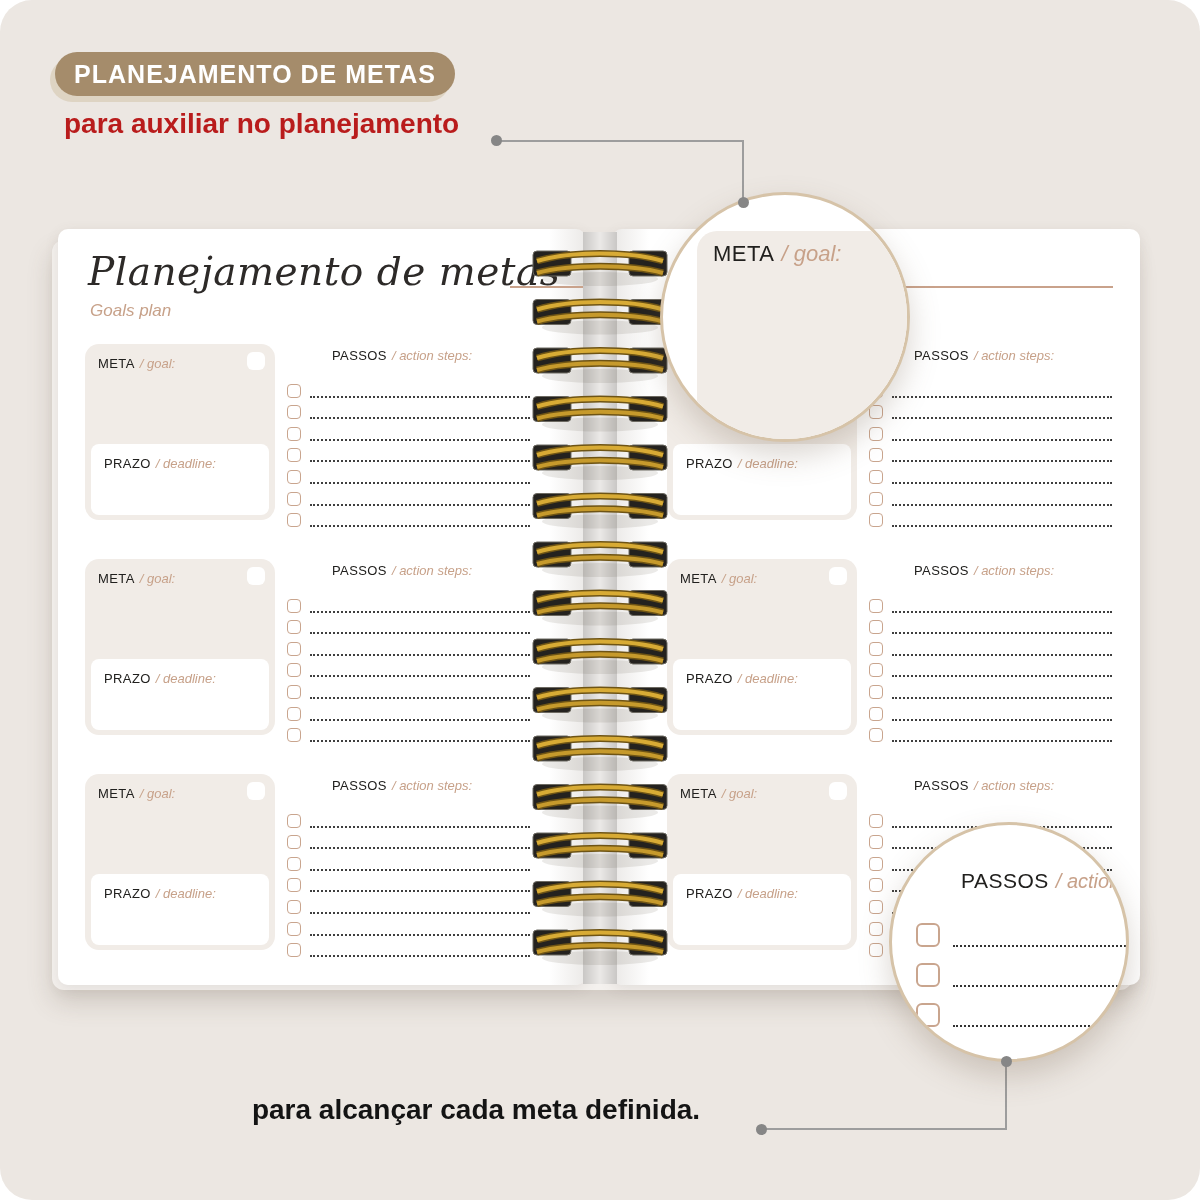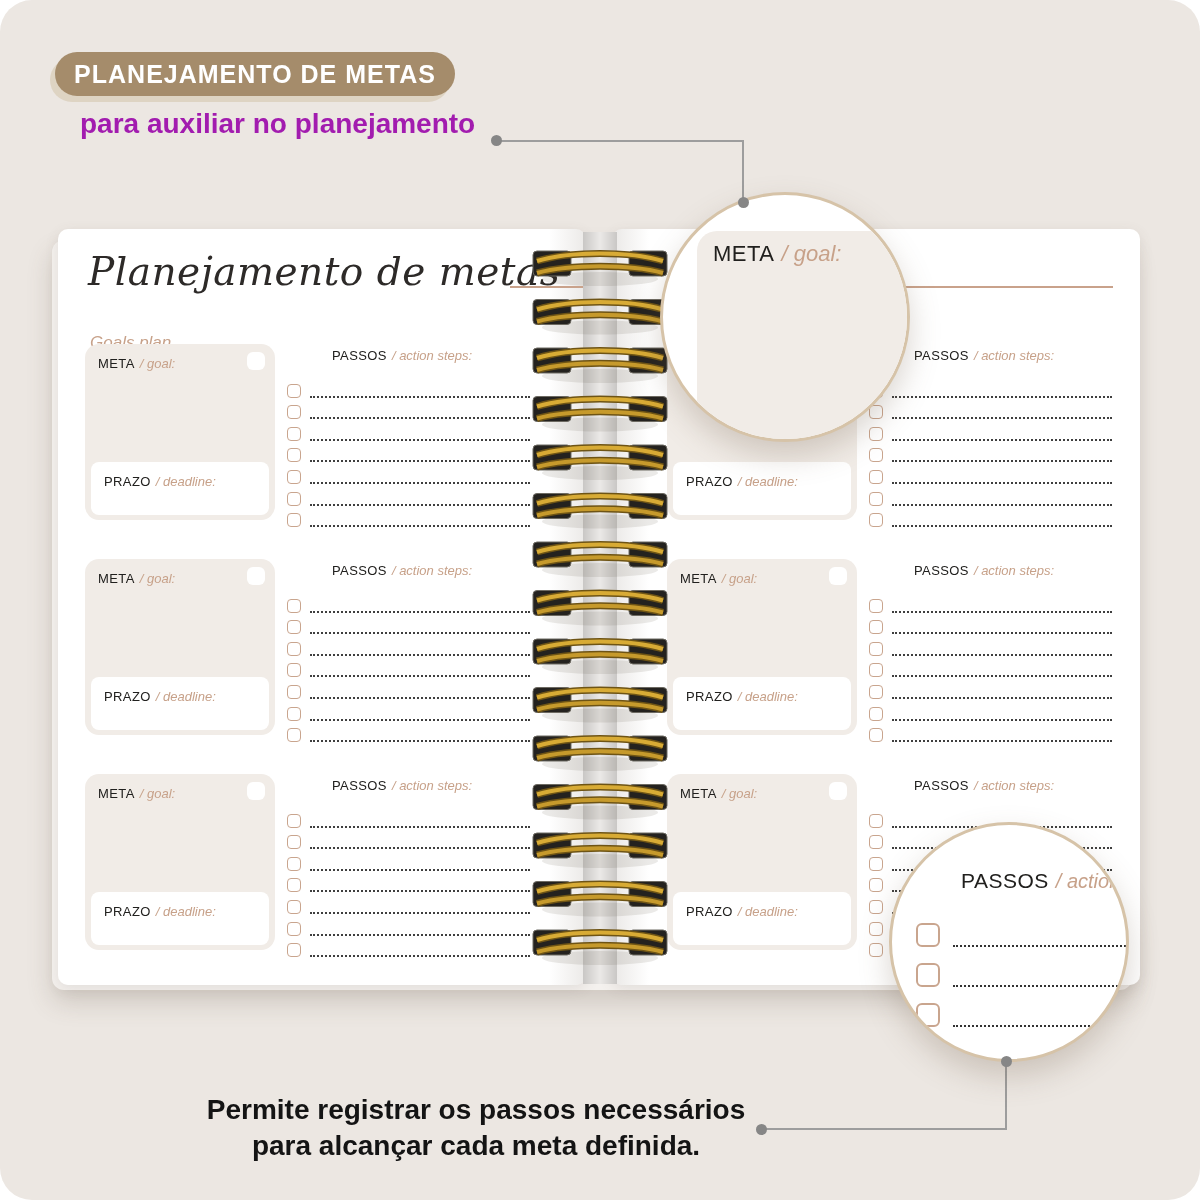--- a/index.html
+++ b/index.html
@@ -4,53 +4,53 @@
 <style>
   html,body{margin:0;padding:0;}
   body{font-family:"Liberation Sans",sans-serif;}
   .canvas{position:relative;width:1200px;height:1200px;background:#ece7e2;overflow:hidden;border-radius:32px;}
 
   
   .badge{position:absolute;left:55px;top:52px;width:400px;height:44px;background:#a58c6b;
     border-radius:24px;display:flex;align-items:center;justify-content:center;
     box-shadow:-5px 6px 0 rgba(215,201,178,0.65);}
   .badge span{color:#fff;font-weight:bold;font-size:25px;letter-spacing:1px;}
-  .intro{position:absolute;left:80px;top:106px;font-size:28px;font-weight:bold;color:#a21caf;line-height:1.32;}
+  .intro{position:absolute;left:64px;top:106px;font-size:28px;font-weight:bold;color:#b91c1c;line-height:1.32;}
 
   
   .cline{position:absolute;background:#9d9d9d;}
   .cdot{position:absolute;width:11px;height:11px;border-radius:50%;background:#868686;z-index:40;}
 
   
   .stack{position:absolute;left:52px;top:240px;width:1080px;height:750px;background:#f4f1ee;
     border-radius:12px;box-shadow:0 12px 26px rgba(90,75,60,0.20);}
   .page{position:absolute;top:229px;width:528px;height:756px;background:#fff;border-radius:10px;
     box-shadow:0 4px 14px rgba(100,85,70,0.12);}
   .page-left{left:58px;background:linear-gradient(90deg,#ffffff 0%,#ffffff 93%,#ebe9e7 100%);}
   .page-right{left:612px;background:linear-gradient(90deg,#eae8e6 0%,#ffffff 7%,#ffffff 100%);}
 
   .page-title{position:absolute;left:30px;top:20px;font-family:"DejaVu Serif",serif;font-style:italic;
     font-size:39px;color:#2d2a28;letter-spacing:0.5px;white-space:nowrap;}
-  .page-subtitle{position:absolute;left:32px;top:72px;font-style:italic;font-size:17px;color:#c7a189;margin-top:32px;}
+  .page-subtitle{position:absolute;left:32px;top:72px;font-style:italic;font-size:17px;color:#c7a189;}
   .title-rule{position:absolute;height:2px;background:#c9a28b;top:57px;}
   .page-left .title-rule{right:0;width:76px;}
   .page-right .title-rule{left:90px;right:27px;}
 
   .sections{position:absolute;top:115px;}
   .page-left .sections{left:27px;right:56px;}
   .page-right .sections{left:55px;right:28px;}
   .section{display:flex;height:176px;margin-bottom:39px;}
 
   .meta-box{position:relative;width:190px;min-width:190px;height:176px;background:#f1ece7;
     border-radius:14px;margin-right:12px;}
   .box-label{position:absolute;left:13px;top:10px;white-space:nowrap;}
   .lbl{font-size:13px;font-weight:normal;color:#21201e;letter-spacing:0.4px;}
   .sub{font-size:13px;font-style:italic;color:#c7a189;margin-left:5px;}
   .corner-check{position:absolute;right:10px;top:8px;width:18px;height:18px;background:#fff;border-radius:6px;}
-  .prazo-box{position:absolute;left:6px;right:6px;bottom:5px;height:53px;background:#fff;border-radius:8px;}
+  .prazo-box{position:absolute;left:6px;right:6px;bottom:5px;height:71px;background:#fff;border-radius:8px;}
 
   .passos-col{flex:1;display:flex;flex-direction:column;}
   .passos-header{white-space:nowrap;margin:2px 0 12px 0;padding-left:45px;}
   .steps{flex:1;display:flex;flex-direction:column;}
   .step-row{display:flex;align-items:flex-end;height:21.6px;}
   .step-box{width:12px;height:12px;border:1.5px solid #c9a58e;border-radius:4px;background:transparent;}
   .step-line{flex:1;margin-left:9px;height:2px;border-bottom:2px dotted #3f3f3f;}
 
   
   .spiral{position:absolute;left:525px;top:228px;z-index:10;}
@@ -550,17 +550,16 @@
         </div>
     </div>
   </div>
 
   <div class="cline" style="left:1005px;top:1062px;width:2px;height:68px;"></div>
   <div class="cline" style="left:761px;top:1128px;width:246px;height:2px;"></div>
   <div class="cdot" style="left:1001px;top:1056px;"></div>
   <div class="cdot" style="left:756px;top:1124px;"></div>
 
   <div class="outro">
-    <div>Permite registrar os passos necessários</div>
     <div>para alcançar cada meta definida.</div>
   </div>
 
 </div>
 
 </body></html>

